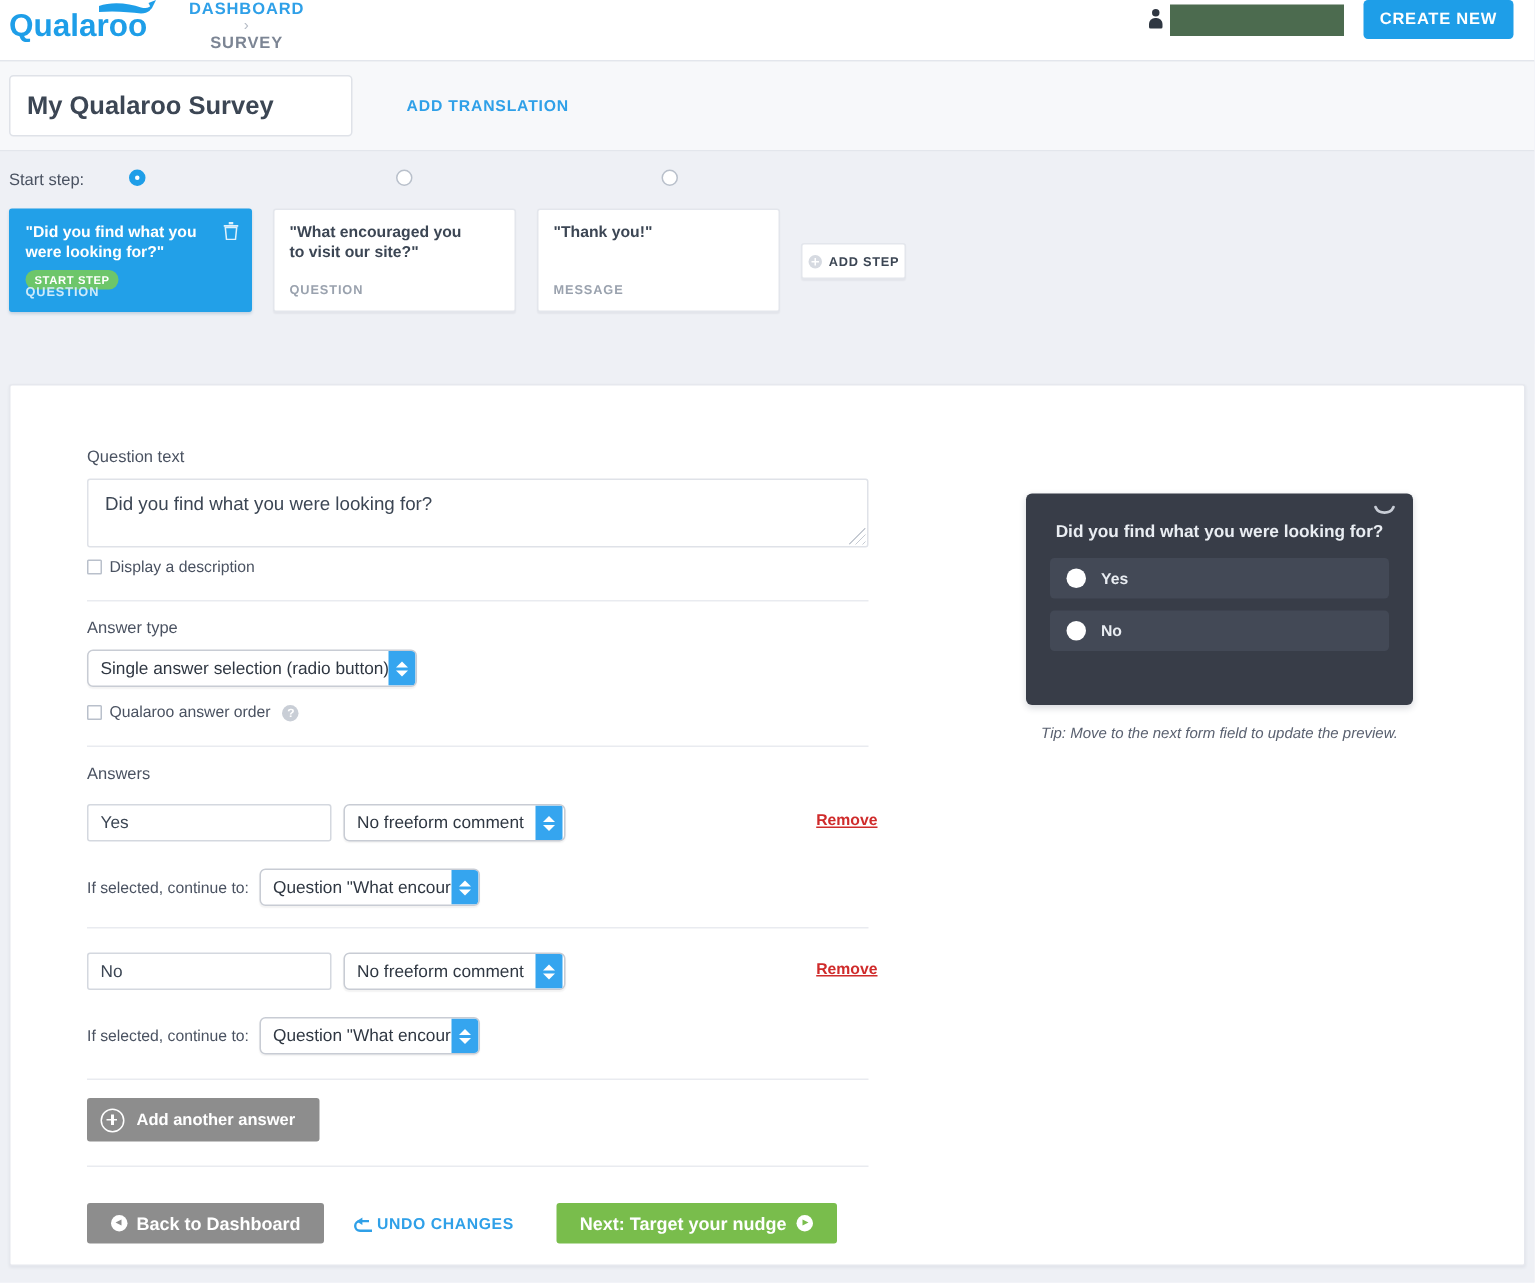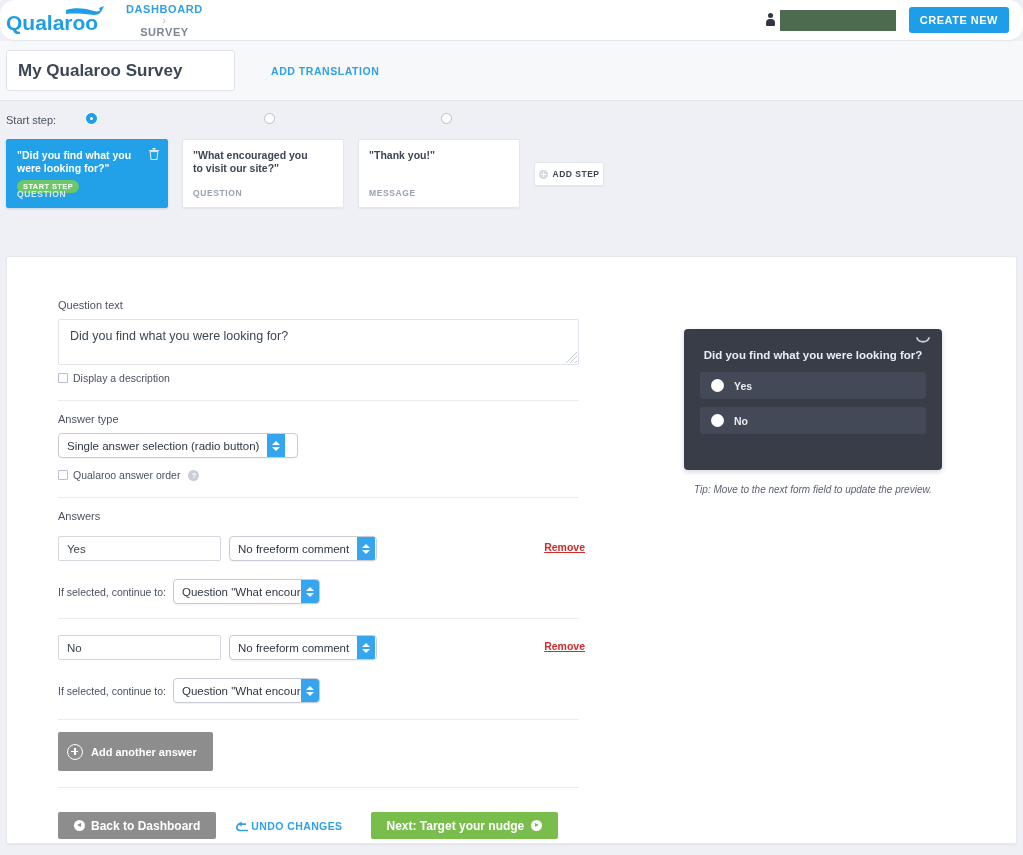--- a/index.html
+++ b/index.html
@@ -11,24 +11,23 @@
     -webkit-font-smoothing: antialiased;
   }
   body { overflow: hidden; position: relative; }
 
   
   .topbar {
     height: 41px;
     background: #ffffff;
     border-bottom: 1px solid #e3e6ec;
     display: flex;
-    align-items: center;
+    align-items: flex-start;
     padding: 0 14px 0 6px;
     position: relative;
-    border-radius: 15px;
   }
   .logo-wrap { display: flex; align-items: center; width: 100px; }
   .logo-svg { display: block; }
 
   .breadcrumb {
     display: flex; align-items: center;
     margin-left: 20px;
     font-size: 11px;
     letter-spacing: .6px;
     font-weight: bold;
@@ -279,21 +278,21 @@
   .continue-row {
     display: flex; align-items: center; gap: 7px; margin-top: 18px;
   }
   .continue-label { font-size: 10.5px; color: #4a5261; }
   .sel.w-continue { width: 147px; }
   .sel.w-continue .sel-text { width: 129px; }
   .sel.w-freeform { width: 148px; }
 
   .add-answer-btn {
     display: flex; align-items: center; gap: 8px;
-    width: 155px; height: 39px;
+    width: 155px; height: 29px;
     background: #8d8d8d; border: none; border-radius: 2px;
     padding-left: 9px; cursor: pointer;
   }
   .add-answer-circle {
     width: 16px; height: 16px; border-radius: 50%;
     border: 1.5px solid #fff; position: relative; flex: none;
   }
   .add-answer-circle::before, .add-answer-circle::after {
     content: ""; position: absolute; background: #fff;
   }
@@ -457,21 +456,21 @@
     <textarea class="qtext-area" placeholder="Enter your question" style="">Did you find what you were looking for?</textarea>
 
     <div class="chk-row">
       <span class="chk"></span>
       <span class="chk-label">Display a description</span>
     </div>
 
     <div class="divider"></div>
 
     <div class="field-label">Answer type</div>
-    <div class="sel" style="width:240px;">
+    <div class="sel" style="width:220px;">
       <span class="sel-text">Single answer selection (radio button)</span>
       <span class="sel-arrows">
           <i class="up"></i>
           <i class="dn"></i>
         </span>
     </div>
 
     <div class="chk-row" style="margin-top:11px;">
       <span class="chk"></span>
       <span class="chk-label">Qualaroo answer order</span>

